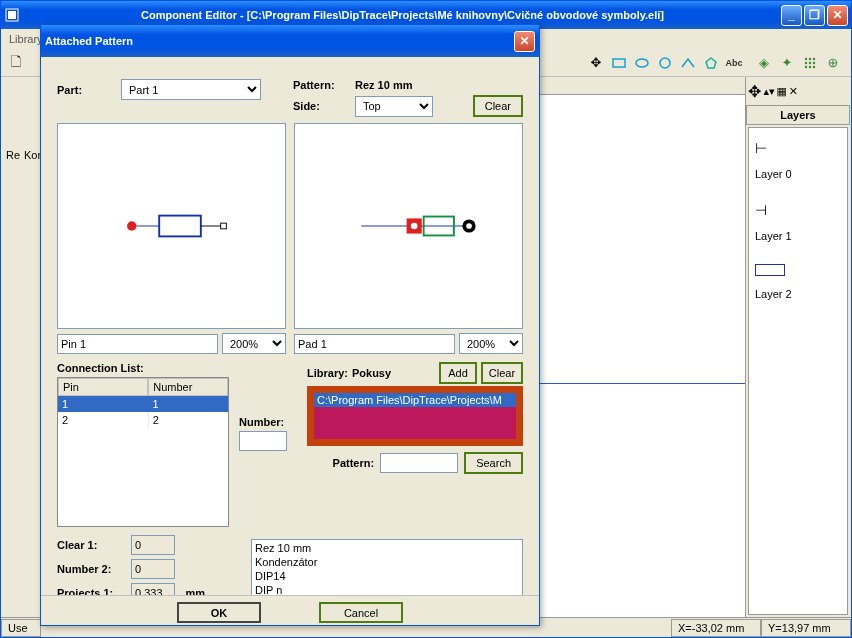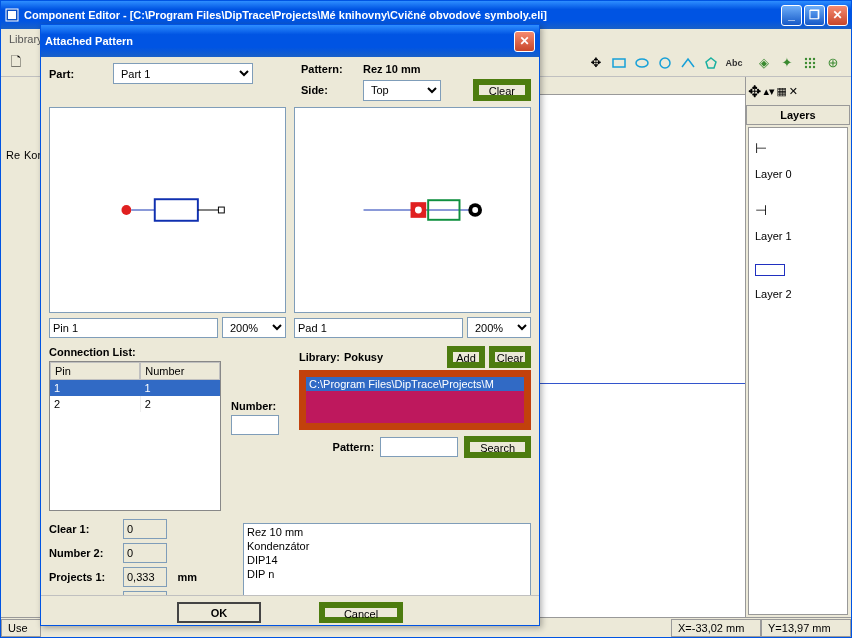--- a/index.html
+++ b/index.html
@@ -2,21 +2,21 @@
 <html><head>
 <meta charset="utf-8">
 <style>
   * { box-sizing: border-box; margin: 0; padding: 0; font-family: Tahoma, sans-serif; font-size: 11px; }
   body { background: #3b6ea5; width: 852px; height: 638px; overflow: hidden; position: relative; }
   
   
   .main-window { position: absolute; left: 0; top: 0; width: 852px; height: 638px; background: #ece9d8; border: 1px solid #0054e3; }
   .main-titlebar { height: 28px; background: linear-gradient(180deg, #2e8eff 0%, #0054e3 30%, #0054e3 70%, #1960c8 100%); display: flex; align-items: center; padding: 0 3px; color: #fff; font-weight: bold; font-size: 12px; }
   .main-titlebar .icon { width: 16px; height: 16px; margin-right: 4px; }
-  .main-titlebar .title { flex: 1; overflow: hidden; white-space: nowrap; }
+  .main-titlebar .title { flex: 1; overflow: hidden; white-space: nowrap; text-align: center; }
   .win-btns { display: flex; gap: 2px; }
   .win-btn { width: 21px; height: 21px; background: linear-gradient(180deg,#6daef9,#1558c7); border: 1px solid #fff; border-radius: 3px; display: flex; align-items: center; justify-content: center; color: #fff; font-weight: bold; font-size: 12px; cursor: pointer; }
   .win-btn.close { background: linear-gradient(180deg,#f58a70,#c8472b); }
   
   .menubar-area { height: 20px; background: #ece9d8; display:flex; align-items:center; padding-left:8px; color:#555; }
   .toolbar-row { height: 28px; background: #ece9d8; border-bottom: 1px solid #c0c0c0; display:flex; align-items:center; padding-left:4px; gap:1px; overflow:hidden; }
   .tool-btn { width: 22px; height: 22px; border: 1px solid transparent; display:flex; align-items:center; justify-content:center; font-size:13px; cursor:pointer; }
   .tool-sep { width: 6px; }
   
   .main-body { position: absolute; left: 1px; right: 1px; top: 76px; bottom: 20px; display:flex; }
@@ -39,26 +39,26 @@
   .layer-icon { font-size:14px; display:block; margin-bottom:12px; }
   .layer-rect { width:30px; height:12px; border:1px solid #2030c0; display:block; margin-bottom:12px; }
   
   .statusbar { position:absolute; bottom:0; left:0; right:0; height:20px; background:#ece9d8; border-top:1px solid #999; display:flex; align-items:center; font-size:11px; }
   .statusbar .cell { border:1px solid #999; height:18px; padding:1px 6px; display:flex; align-items:center; }
   
   
   .dialog { position:absolute; left:40px; top:24px; width:500px; height:602px; background:#ece9d8; border:1px solid #0054e3; box-shadow: 2px 2px 6px rgba(0,0,0,.3); z-index:100; display:flex; flex-direction:column; }
   .dlg-titlebar { height: 32px; background: linear-gradient(180deg, #2e8eff 0%, #0054e3 30%, #0054e3 70%, #1960c8 100%); display:flex; align-items:center; padding:0 4px; color:#fff; font-weight:bold; font-size:12px; }
   .dlg-titlebar .title { flex:1; }
-  .dlg-body { flex:1; padding:6px 8px; display:flex; flex-direction:column; gap:4px; overflow:hidden; }
+  .dlg-body { flex:1; padding:6px 16px; display:flex; flex-direction:column; gap:4px; overflow:hidden;margin-top:16px; }
   .dlg-row { display:flex; align-items:center; gap:6px; }
   .label { min-width: 56px; }
   select, input[type=text] { border:1px solid #7f9db9; background:#fff; height:20px; padding:1px 3px; font-size:11px; }
   select { height:21px; }
-  .btn { background:#ece9d8; border:6px solid #4d7c0f; height:22px; padding:0 10px; cursor:pointer; font-size:11px; }
+  .btn { background:#ece9d8; border:2px solid #4d7c0f; height:22px; padding:0 10px; cursor:pointer; font-size:11px; }
   
   .top-section { display:flex; gap:10px; align-items:flex-start; margin-bottom:2px; }
   .top-left { flex:1; display:flex; align-items:center; gap:8px; }
   .top-right { width: 230px; display:flex; flex-direction:column; gap:4px; }
   
   .preview-row { display:flex; gap:8px; }
   .preview-box { flex:1; height:206px; background:#fff; border:1px solid #7f9db9; position:relative; }
   
   .under-preview { display:flex; gap:8px; }
   .under-left, .under-right { flex:1; display:flex; gap:4px; align-items:center; }

